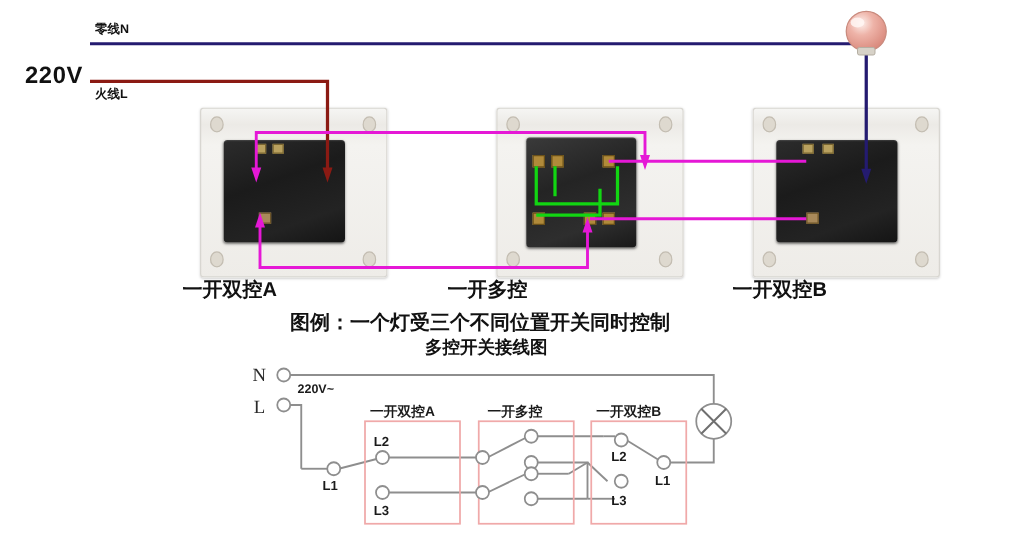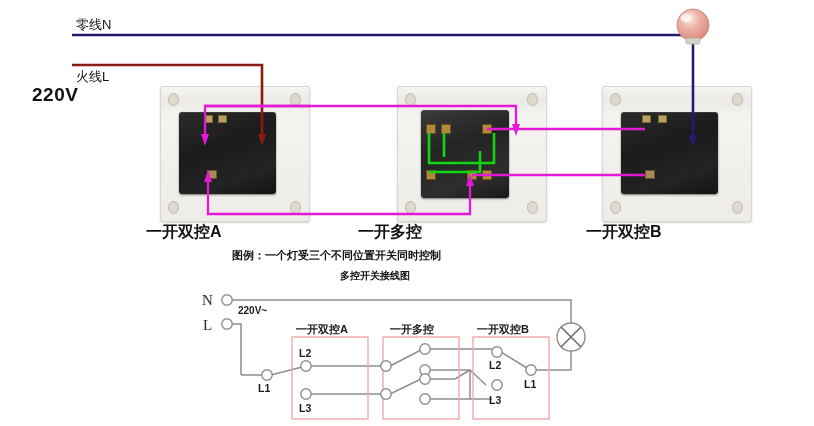--- a/index.html
+++ b/index.html
@@ -6,24 +6,24 @@
   body{
     width:814px;height:426px;position:relative;overflow:hidden;
     font-family:"Liberation Sans","DejaVu Sans",sans-serif;
     background:#ffffff;
   }
   #stage{position:absolute;left:0;top:0;width:814px;height:426px;}
   svg.layer{position:absolute;left:0;top:0;width:814px;height:426px;overflow:visible;}
   .txt{position:absolute;white-space:nowrap;color:#111;}
 
   .lbl-220v{font-size:19px;font-weight:700;letter-spacing:.5px;}
-  .lbl-line{font-size:13px;font-weight:400;}
+  .lbl-line{font-size:10px;font-weight:700;}
   .lbl-switch{font-size:16px;font-weight:700;}
-  .lbl-caption{font-size:11px;font-weight:700;}
-  .lbl-subcaption{font-size:10px;font-weight:700;}
+  .lbl-caption{font-size:16px;font-weight:700;}
+  .lbl-subcaption{font-size:14px;font-weight:700;}
 
   .sch-t{font-size:11px;font-weight:700;fill:#1a1a1a;font-family:"Liberation Sans","DejaVu Sans",sans-serif;}
   .sch-np{font-size:15px;fill:#2b2b2b;font-family:"Liberation Serif","DejaVu Serif",serif;}
   .sch-v{font-size:10px;font-weight:700;fill:#1a1a1a;font-family:"Liberation Sans","DejaVu Sans",sans-serif;}
   .sch-pin{font-size:10.5px;font-weight:700;fill:#1a1a1a;font-family:"Liberation Sans","DejaVu Sans",sans-serif;}
 
   .plate{position:absolute;border-radius:3px;}
 </style>
 </head>
 <body>
@@ -126,21 +126,21 @@
       <path d="M472,175 H645" stroke="#e518d6" stroke-width="2.3" fill="none"></path>
     </g>
 
     <g stroke="#12d612" stroke-width="2.6" fill="none">
       <path d="M429,133 V163 H494 V133"></path>
       <path d="M429,172 H480 V151"></path>
       <path d="M444,133 V157"></path>
     </g>
   </svg>
 
-  <div class="txt lbl-220v" style="left:32px;top:50px;margin-top:34px;">220V</div>
+  <div class="txt lbl-220v" style="left:20px;top:50px;">220V</div>
   <div class="txt lbl-line" style="left:76px;top:16px;">零线N</div>
   <div class="txt lbl-line" style="left:76px;top:68px;text-align:center;">火线L</div>
 
   <div class="txt lbl-switch" style="left:146px;top:222px;">一开双控A</div>
   <div class="txt lbl-switch" style="left:358px;top:222px;">一开多控</div>
   <div class="txt lbl-switch" style="left:586px;top:222px;">一开双控B</div>
 
   <div class="txt lbl-caption" style="left:232px;top:248px;">图例：一个灯受三个不同位置开关同时控制</div>
   <div class="txt lbl-subcaption" style="left:340px;top:269px;">多控开关接线图</div>
 

